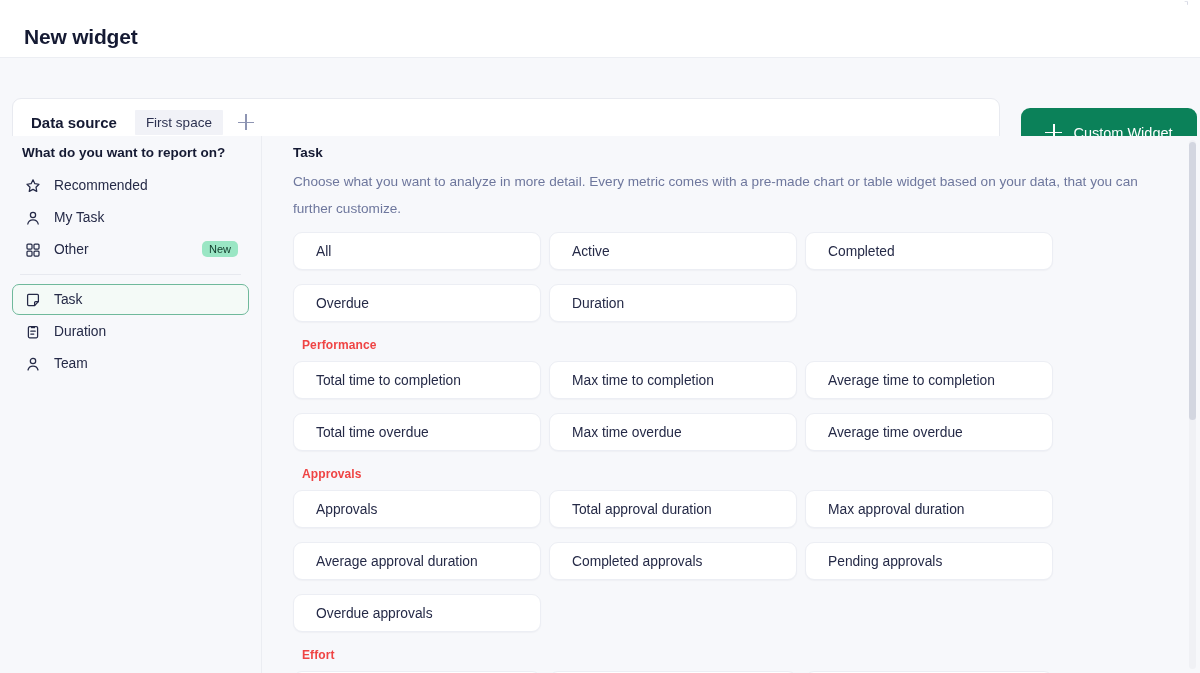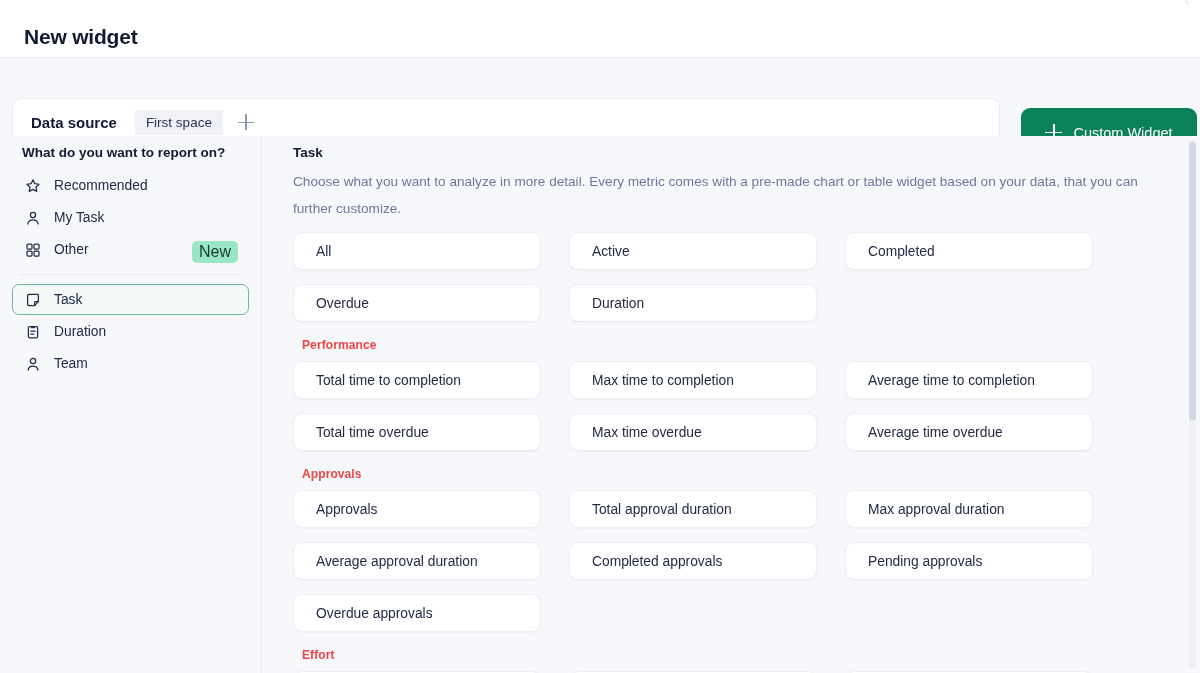--- a/index.html
+++ b/index.html
@@ -82,21 +82,21 @@
     border:1px solid transparent;
   }
   .nav-item .ico { width:18px; height:18px; margin-right:12px; flex:0 0 18px;
                    display:flex; align-items:center; justify-content:center; }
   .nav-item .lbl { font-size:13.8px; color:#252a47; }
   .nav-item.selected {
     border:1px solid #6fb99b; background:#f4faf7;
   }
   .badge-new {
     position:absolute; right:10px; top:6px;
-    background:#9ae6c4; color:#113b2b; font-size:16px;
+    background:#9ae6c4; color:#113b2b; font-size:11px;
     padding:2px 7px; border-radius:5px; font-weight:400;
   }
   .nav-divider { height:1px; background:#e7e9ef; margin:9px 8px 9px 8px; }
 
   
   .main {
     position:absolute; left:262px; top:0; width:938px; height:537px;
     overflow:hidden; background:#f7f8fb;
   }
   .main-inner { position:absolute; left:0; top:0; width:920px; padding:0 16px; }
@@ -104,21 +104,21 @@
   .main-desc {
     font-size:13.6px; color:#6e779d; line-height:27px;
     padding:8px 0 0 15px; width:882px;
   }
   .section-label {
     font-size:12px; color:#ef4444; font-weight:700;
     padding:16px 0 9px 24px; letter-spacing:.1px;
   }
   .grid {
     display:grid; grid-template-columns:248px 248px 248px;
-    gap:14px 28px; padding-left:15px;
+    gap:14px 8px; padding-left:15px;
   }
   .metric-card {
     height:38px; background:#ffffff; border:1px solid #eceef4;
     border-radius:9px; display:flex; align-items:center;
     padding:0 22px; font-size:13.8px; color:#252a47; cursor:pointer;
     box-shadow:0 1px 1.5px rgba(20,25,55,.035);
   }
   .grid.first { padding-top:10px; }
   .metric-card.partial { height:38px; }
 

